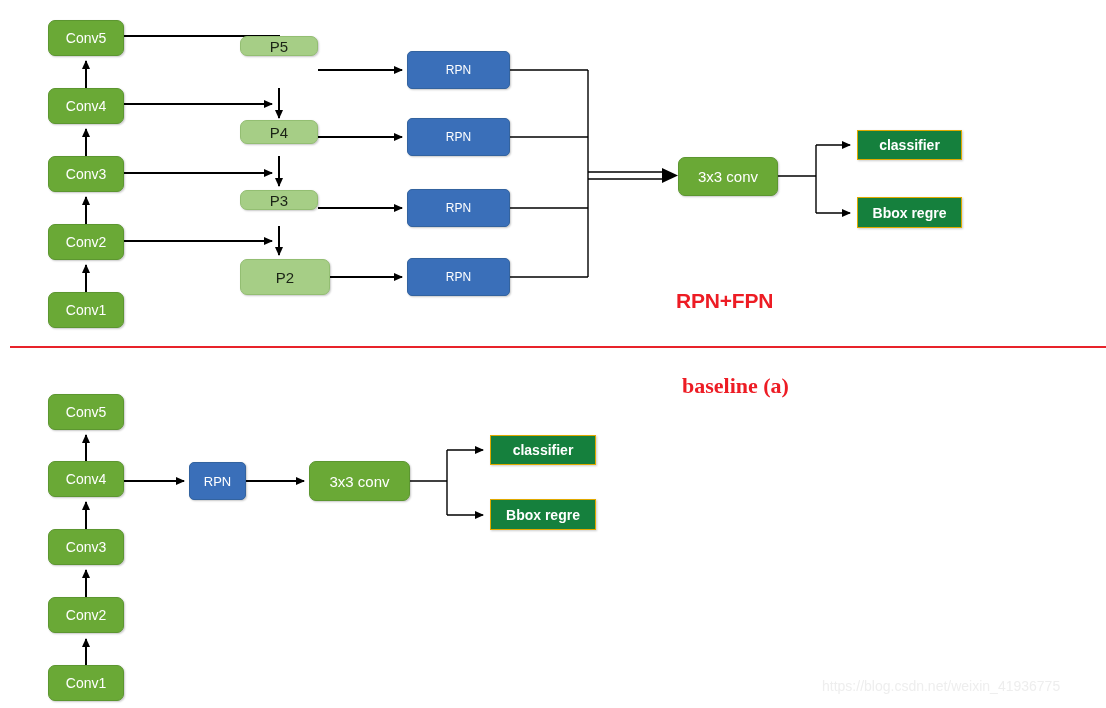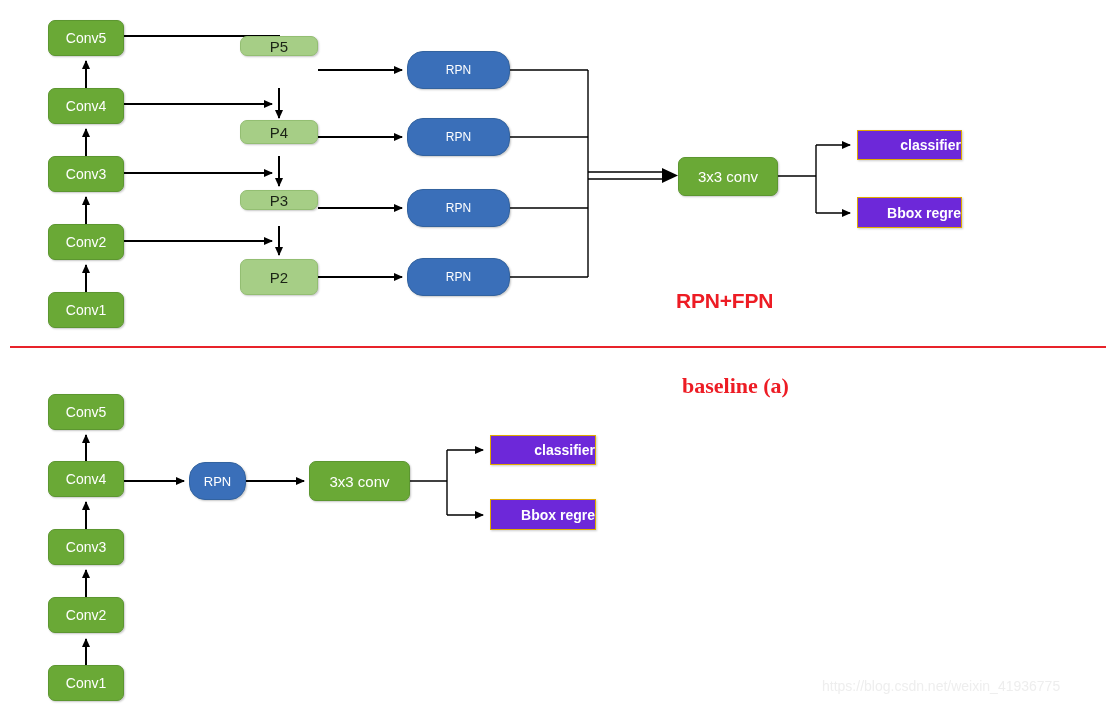--- a/index.html
+++ b/index.html
@@ -39,39 +39,38 @@
     background: #a6ce86;
     border: 1px solid #93be72;
     border-radius: 7px;
     color: #1b2416;
     font-size: 15px;
     box-shadow: 1px 1px 2px rgba(0,0,0,0.22);
   }
   .node-rpn {
     background: #3a6fb9;
     border: 1px solid #33639f;
-    border-radius: 16px;
+    border-radius: 5px;
     font-size: 12px;
     box-shadow: 1px 1px 2px rgba(0,0,0,0.22);
   }
   .node-conv3 {
     background: #6aa936;
     border: 1px solid #5c9630;
     border-radius: 7px;
     font-size: 15px;
     box-shadow: 1px 1px 2px rgba(0,0,0,0.22);
   }
   .node-out {
-    background: #6d28d9;
+    background: #15803d;
     border: 1px solid #e0a900;
     border-radius: 0;
     font-size: 14px;
     font-weight: bold;
     box-shadow: 1px 1px 2px rgba(0,0,0,0.20);
-    justify-content: flex-end;
   }
   .caption {
     position: absolute;
     color: #ed1c24;
     white-space: nowrap;
     line-height: 1;
   }
   .caption-sans {
     font-family: "Liberation Sans", sans-serif;
     font-weight: bold;
@@ -212,21 +211,21 @@
 
   <div class="node node-p" style="left:240px; top:36px; width:78px; height:20px;">
     <span>P5</span>
   </div>
   <div class="node node-p" style="left:240px; top:120px; width:78px; height:24px;">
     <span>P4</span>
   </div>
   <div class="node node-p" style="left:240px; top:190px; width:78px; height:20px;">
     <span>P3</span>
   </div>
-  <div class="node node-p" style="left:240px; top:259px; width:78px; height:36px;">
+  <div class="node node-p" style="left:240px; top:259px; width:90px; height:36px;">
     <span>P2</span>
   </div>
 
   <div class="node node-rpn" style="left:407px; top:51px; width:103px; height:38px;">
     <span>RPN</span>
   </div>
   <div class="node node-rpn" style="left:407px; top:118px; width:103px; height:38px;">
     <span>RPN</span>
   </div>
   <div class="node node-rpn" style="left:407px; top:189px; width:103px; height:38px;">

